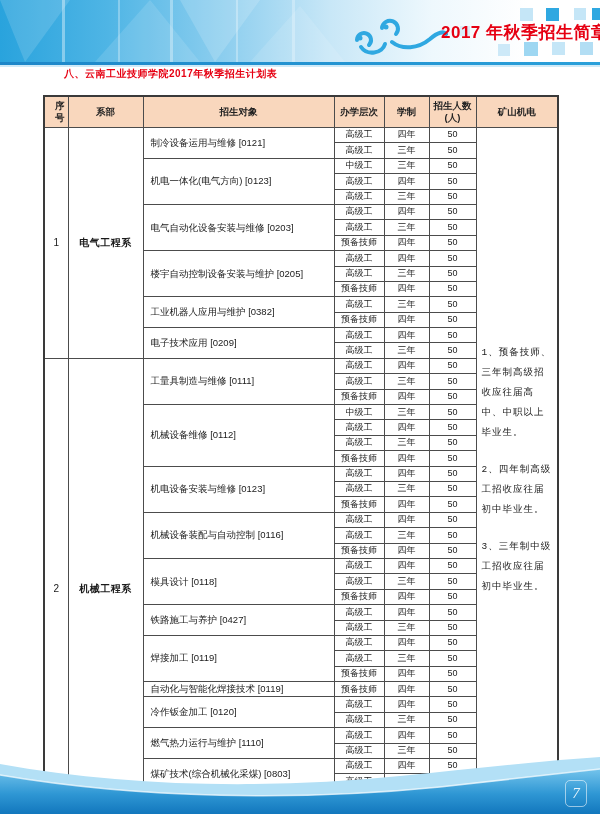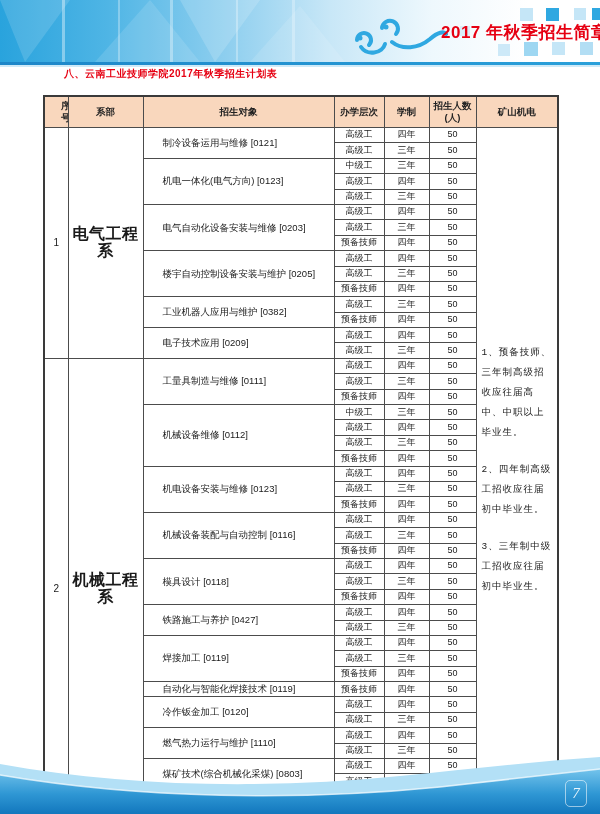--- a/index.html
+++ b/index.html
@@ -17,26 +17,26 @@
   .squares{position:absolute;top:4px;left:460px;}
   
   .section-title{position:absolute;top:67px;left:64px;font-size:10px;font-weight:bold;
     color:#e60012;letter-spacing:0.5px;}
   
   .table-wrap{position:absolute;top:95px;left:43px;}
   table{border-collapse:collapse;table-layout:fixed;width:514px;border:2px solid #3a3a3a;}
   th,td{border:1px solid #4c4c4c;overflow:hidden;}
   thead th{background:#f9d7bd;height:30px;font-size:9.5px;font-weight:bold;
     padding:0;line-height:1.25;text-align:center;color:#222;}
-  thead th.h-seq{padding:0 16px;}
+  thead th.h-seq{padding:0 10px;}
   tbody td{height:14.4px;font-size:9px;padding:0;text-align:center;vertical-align:middle;
     line-height:1.05;color:#1a1a1a;background:#fff;}
   td.seq-cell{font-size:10px;}
-  td.department-cell{font-size:16px;font-weight:bold;letter-spacing:0.5px;text-align:center;}
-  td.major-cell{text-align:left;padding-left:19px;font-size:9.5px;}
+  td.department-cell{font-size:10px;font-weight:bold;letter-spacing:0.5px;text-align:center;}
+  td.major-cell{text-align:left;padding-left:7px;font-size:9.5px;}
   td.target-cell{vertical-align:top;text-align:left;padding:215px 3px 0 5px;}
   .note{font-size:9.5px;line-height:20px;letter-spacing:1px;margin:0 0 17px 0;font-family:Liberation Mono, monospace;}
   
   .footer{position:absolute;bottom:0;left:0;width:600px;height:58px;}
   .page-num{position:absolute;right:13px;bottom:7px;width:20px;height:25px;
     border:1px solid rgba(255,255,255,0.55);border-radius:5px;color:#eaf6fd;
     font-size:15px;font-style:italic;font-family:"Liberation Serif",serif;
     display:flex;align-items:center;justify-content:center;}
 </style>
 </head>

